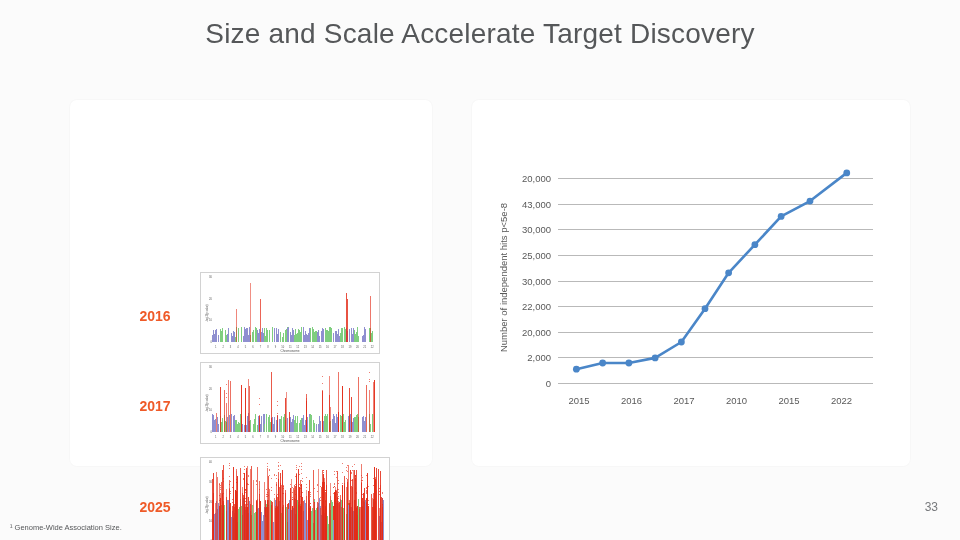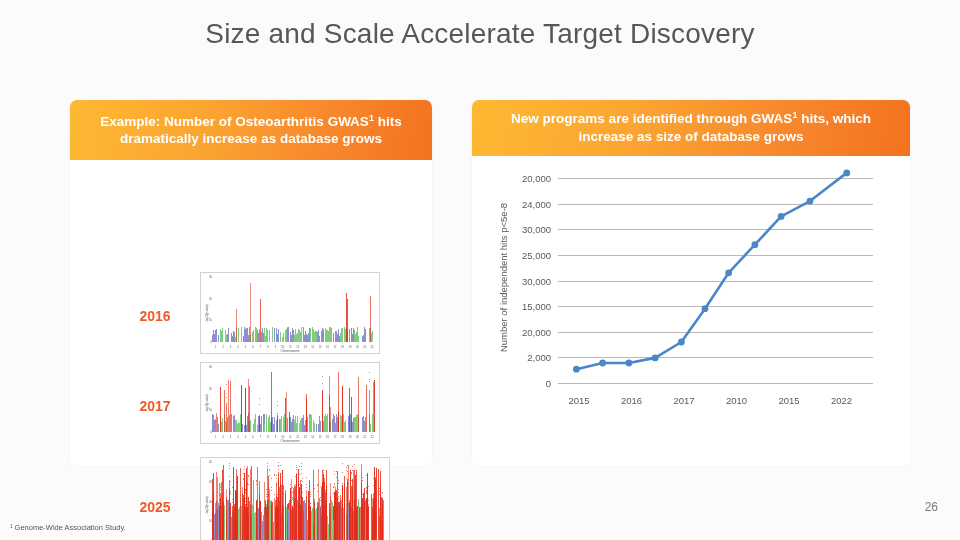--- a/index.html
+++ b/index.html
@@ -113,25 +113,20 @@
     position:absolute;right:22px;top:500px;
     font-size:12px;color:#77797c;
   }
 </style>
 </head>
 <body>
 
 <div id="slide-title">Size and Scale Accelerate Target Discovery</div>
 
 <div class="card" id="left-card">
-  <div class="card-header">
-    <span>
-      <span>Example: Number of Osteoarthritis GWAS</span><span class="sup">1</span><span> hits dramatically increase as database grows</span>
-    </span>
-  </div>
 
   <div class="mh-row" id="mh-row-0">
     <div class="mh-year">2016</div>
     <div class="mh-plot">
       <div class="mh-ylab">-log10(p-value)</div>
       <div class="mh-yticks">
           <span style="top:0.0px;">30</span>
           <span style="top:21.7px;">20</span>
           <span style="top:43.3px;">10</span>
           <span style="top:65.0px;">0</span>
@@ -1505,49 +1500,44 @@
           <div class="bar" style="left:162.95px;top:38.71px;height:40.29px;background:#e32b17;opacity:0.83;"></div>
           <div class="bar" style="left:38.55px;top:4.14px;height:74.86px;background:#e32b17;opacity:0.78;"></div>
           <div class="bar" style="left:24.49px;top:8.59px;height:70.41px;background:#e32b17;opacity:0.73;"></div>
         </div>
 
     </div>
   </div>
 </div>
 
 <div class="card" id="right-card">
-  <div class="card-header">
-    <span>
-      <span>New programs are identified through GWAS</span><span class="sup">1</span><span> hits, which increase as size of database grows</span>
-    </span>
-  </div>
 
   <div id="line-chart">
     <div id="chart-ylabel">Number of independent hits p&lt;5e-8</div>
     <div id="plot-area">
       <div id="gridlines">
           <div class="gridline" style="top:205.00px;"></div>
           <div class="gridline" style="top:179.38px;"></div>
           <div class="gridline" style="top:153.75px;"></div>
           <div class="gridline" style="top:128.13px;"></div>
           <div class="gridline" style="top:102.50px;"></div>
           <div class="gridline" style="top:76.88px;"></div>
           <div class="gridline" style="top:51.25px;"></div>
           <div class="gridline" style="top:25.63px;"></div>
           <div class="gridline" style="top:0.00px;"></div>
         </div>
       <div id="yticks">
           <div class="ytick" style="top:205.00px;">0</div>
           <div class="ytick" style="top:179.38px;">2,000</div>
           <div class="ytick" style="top:153.75px;">20,000</div>
-          <div class="ytick" style="top:128.13px;">15,000</div>
+          <div class="ytick" style="top:128.13px;">22,000</div>
           <div class="ytick" style="top:102.50px;">30,000</div>
           <div class="ytick" style="top:76.88px;">25,000</div>
           <div class="ytick" style="top:51.25px;">30,000</div>
-          <div class="ytick" style="top:25.63px;">24,000</div>
+          <div class="ytick" style="top:25.63px;">43,000</div>
           <div class="ytick" style="top:0.00px;">20,000</div>
         </div>
       <div id="xticks">
           <div class="xtick" style="left:21.00px;">2015</div>
           <div class="xtick" style="left:73.50px;">2016</div>
           <div class="xtick" style="left:126.00px;">2017</div>
           <div class="xtick" style="left:178.50px;">2010</div>
           <div class="xtick" style="left:231.00px;">2015</div>
           <div class="xtick" style="left:283.50px;">2022</div>
         </div>
@@ -1562,14 +1552,14 @@
           <circle cx="170.63" cy="94.81" r="3.4" fill="#4a86c8"></circle>
           <circle cx="196.88" cy="66.63" r="3.4" fill="#4a86c8"></circle>
           <circle cx="223.13" cy="38.44" r="3.4" fill="#4a86c8"></circle>
           <circle cx="252.00" cy="23.06" r="3.4" fill="#4a86c8"></circle>
           <circle cx="288.75" cy="-5.12" r="3.4" fill="#4a86c8"></circle>
         </svg>
     </div>
   </div>
 </div>
 
-<div id="footnote">¹ Genome-Wide Association Study.</div>
-<div id="page-number">26</div>
+<div id="footnote">¹ Genome-Wide Association Size.</div>
+<div id="page-number">33</div>
 
 </body></html>

